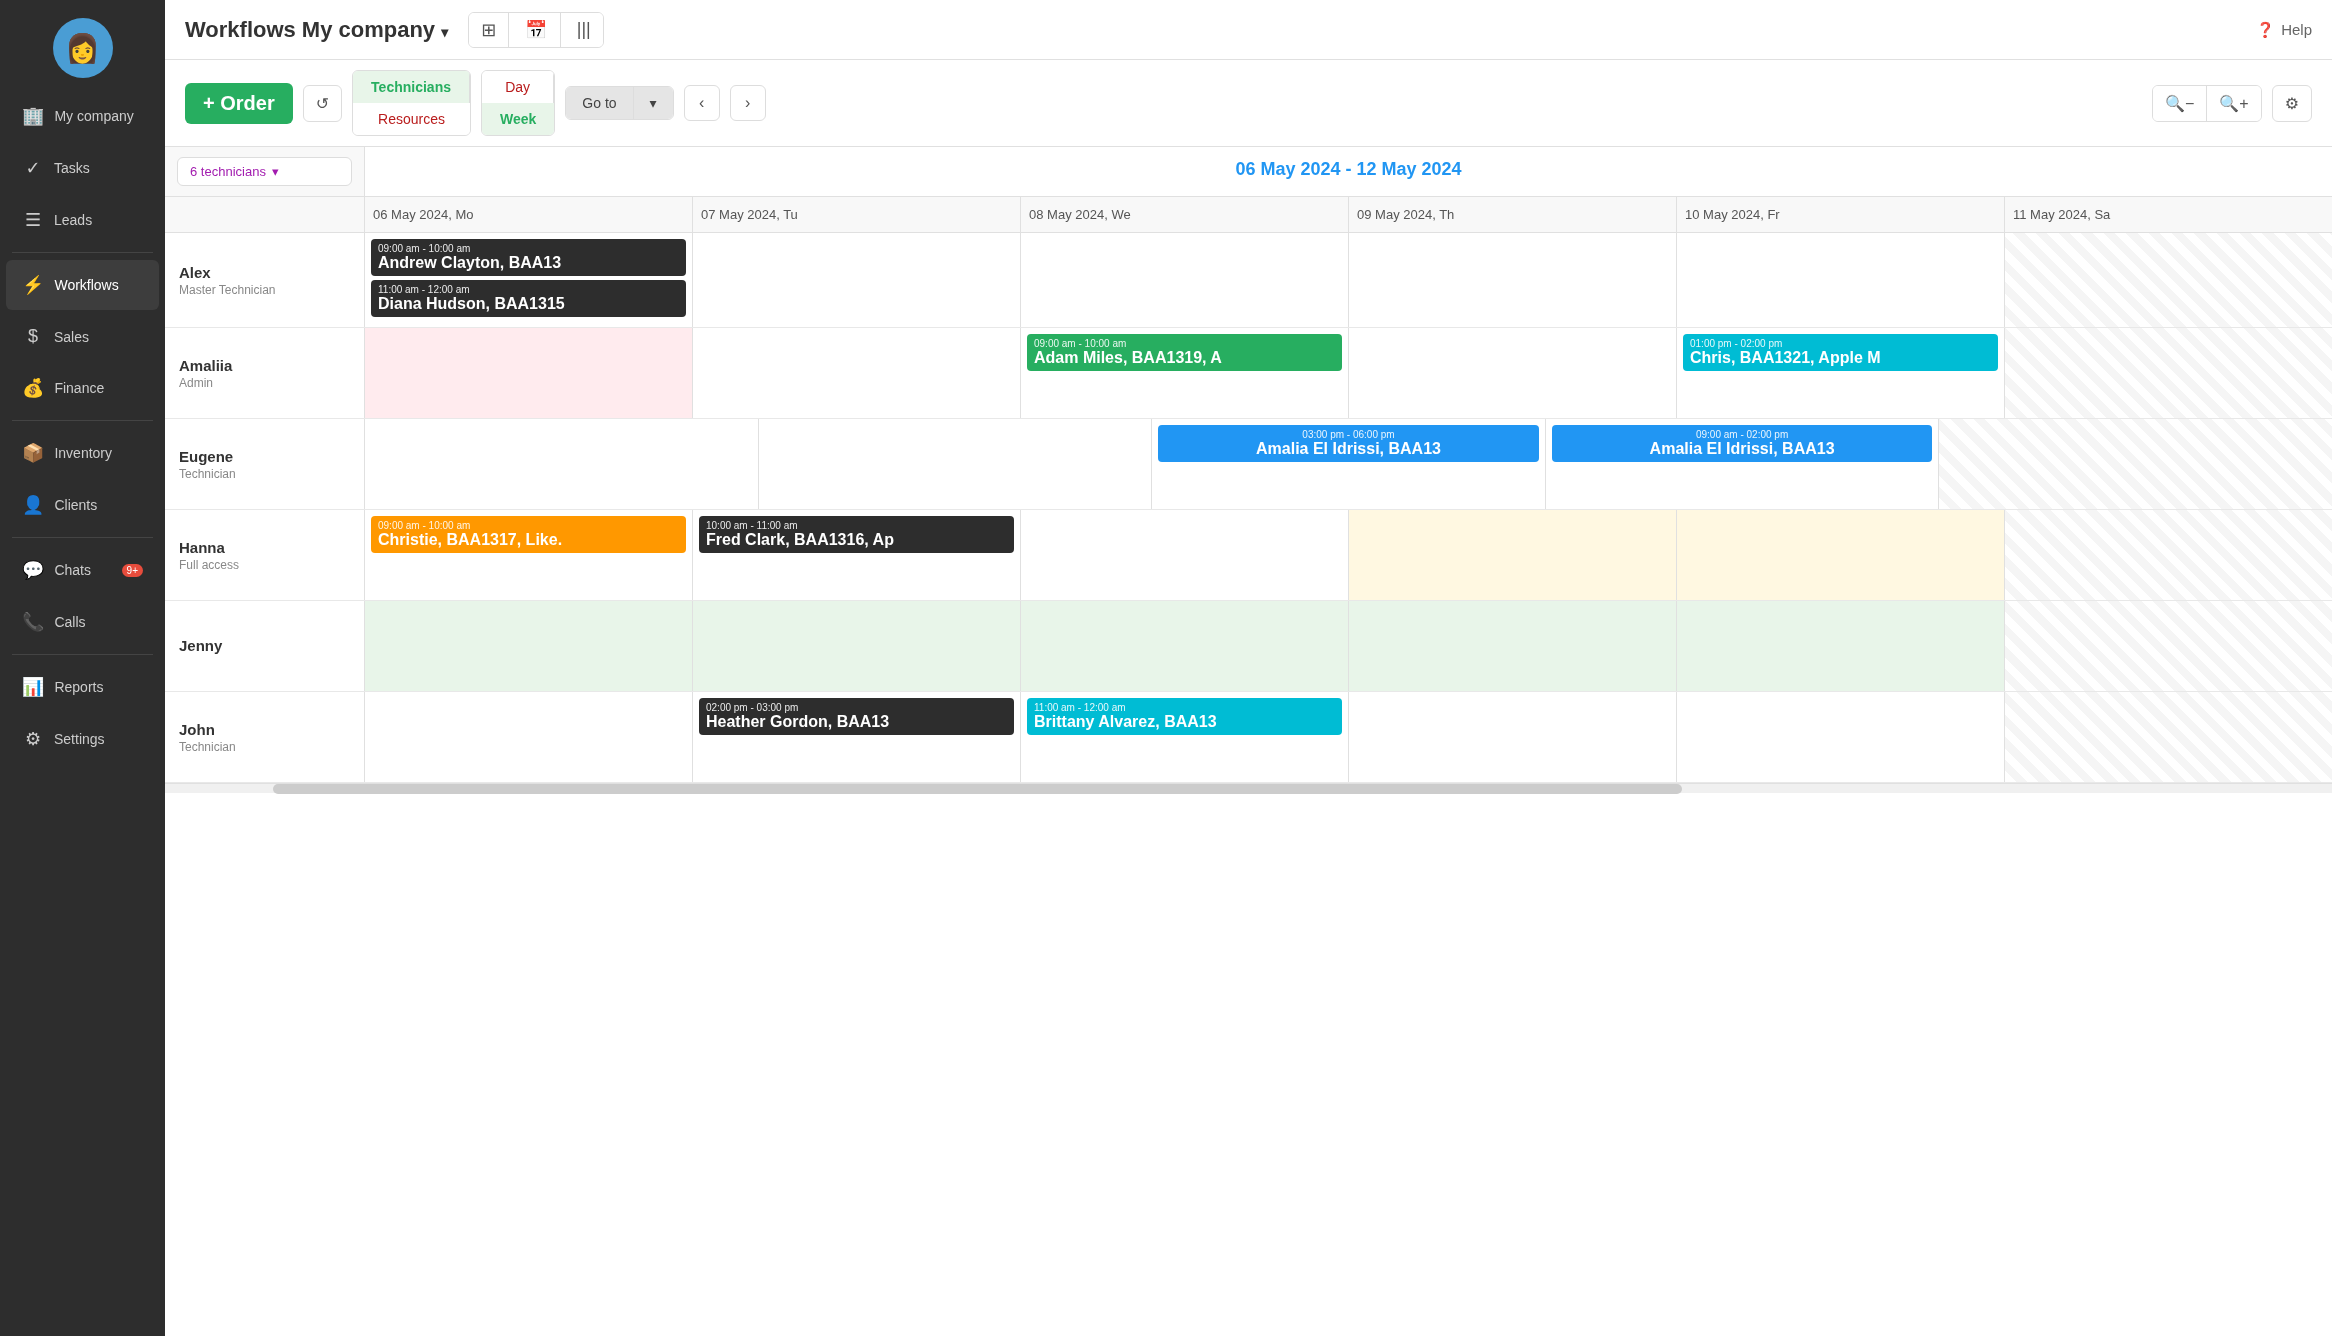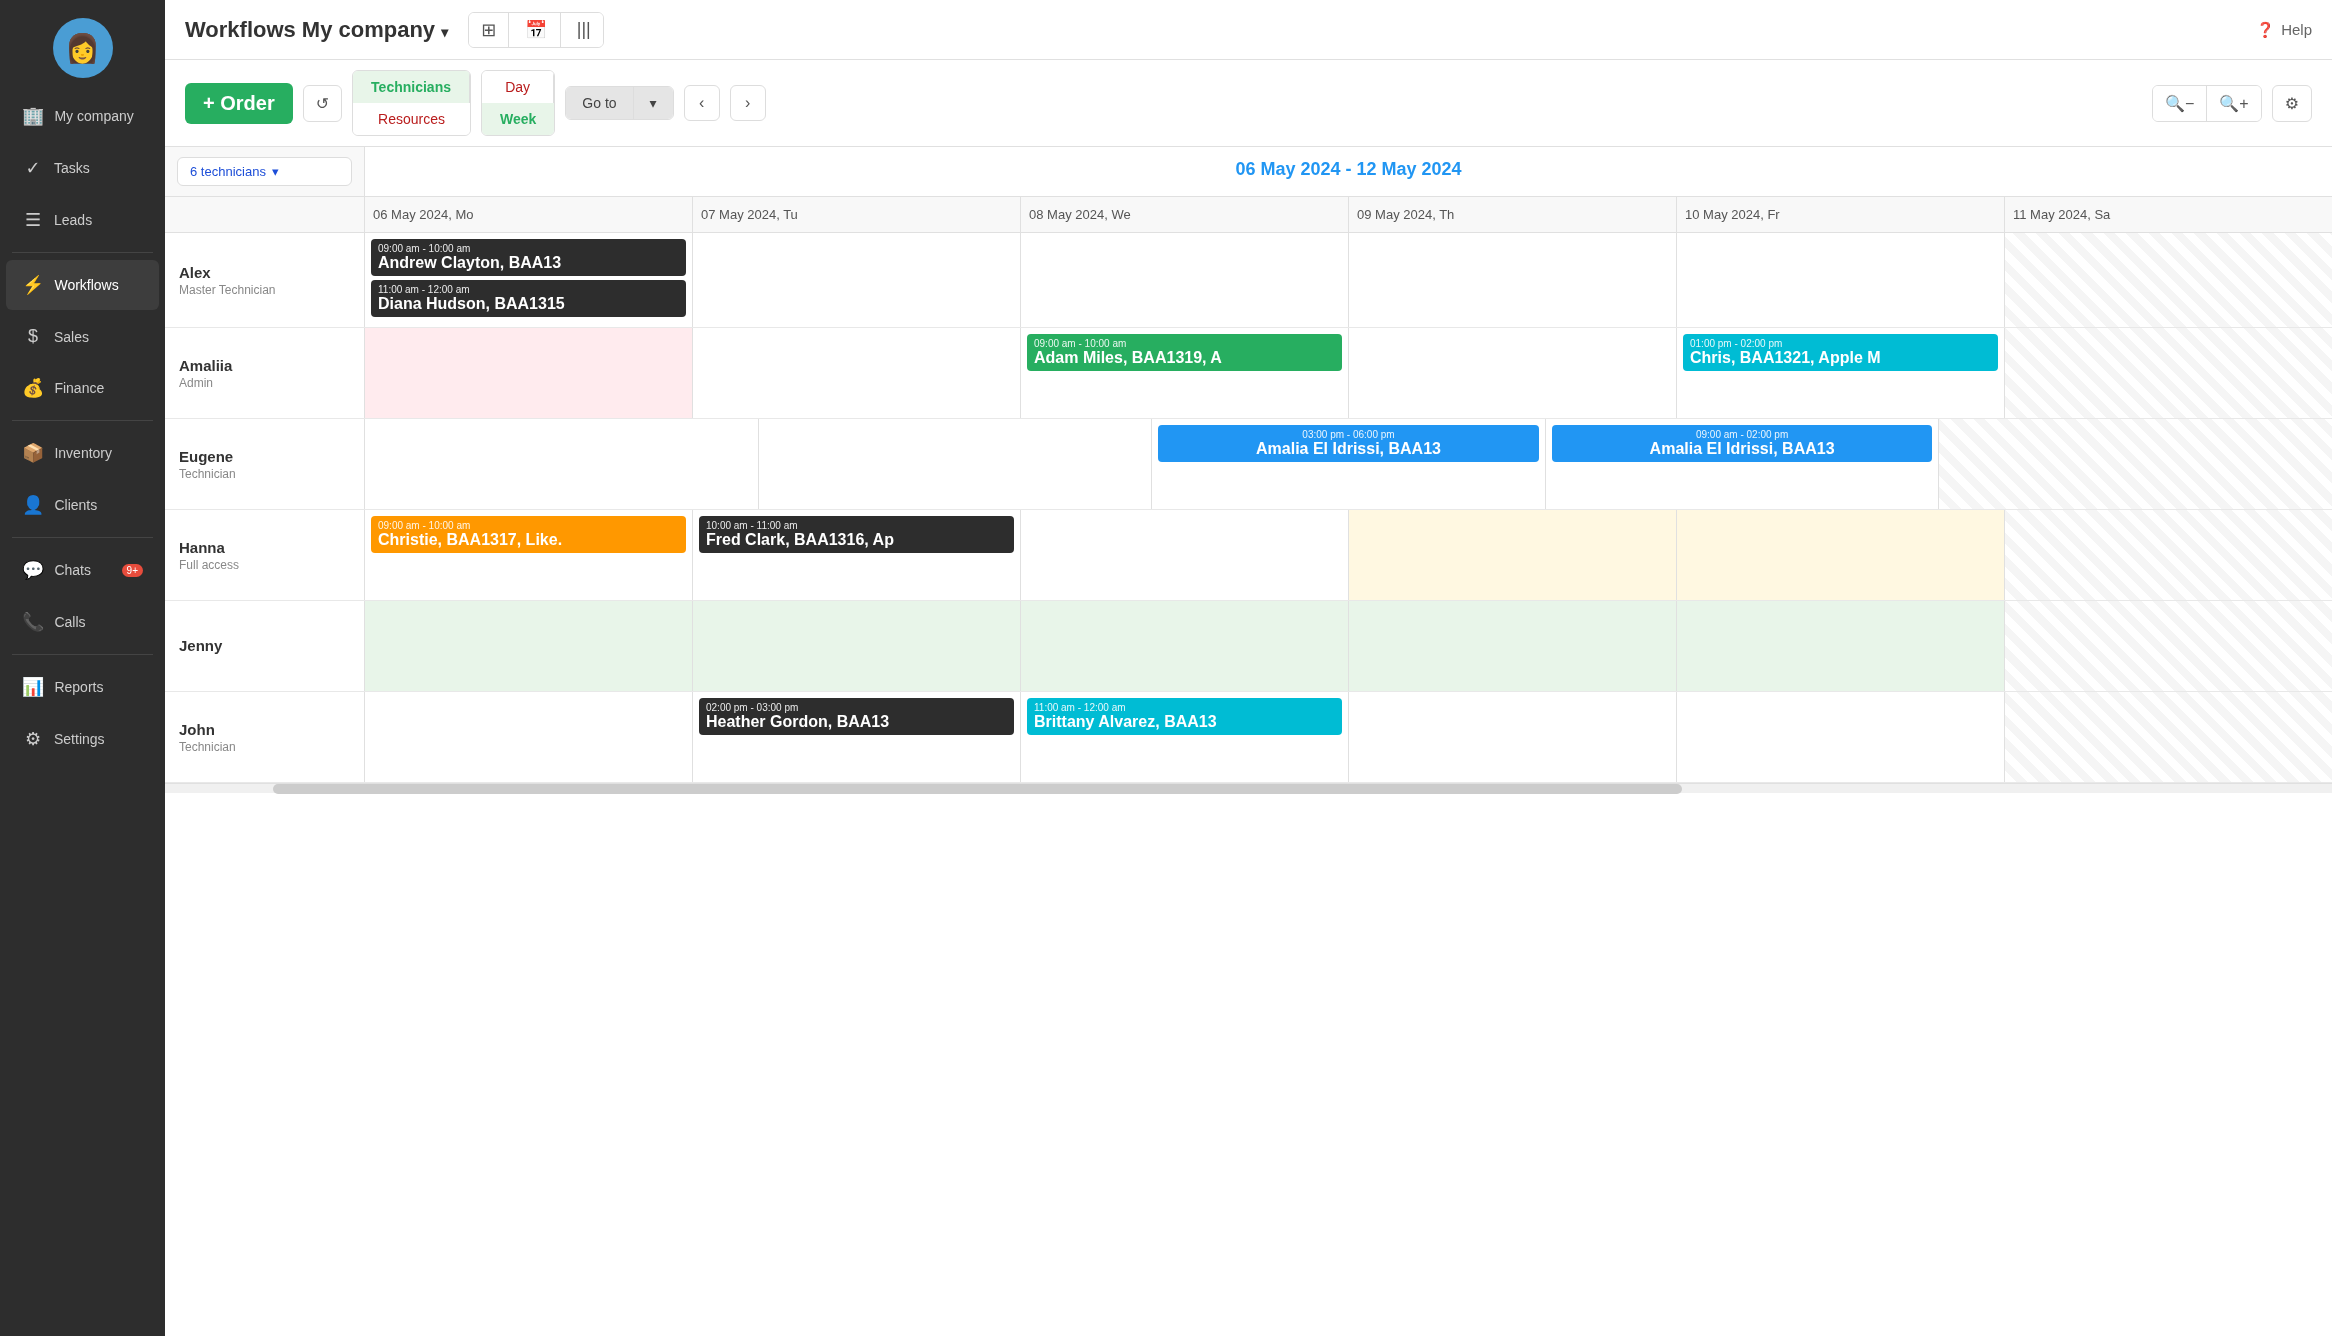--- a/index.html
+++ b/index.html
@@ -225,21 +225,21 @@
     .tech-filter-btn {
       display: flex;
       align-items: center;
       gap: 6px;
       border: 1px solid #ddd;
       border-radius: 6px;
       padding: 6px 12px;
       background: #fff;
       cursor: pointer;
       font-size: 13px;
-      color: #1d4ed8;
+      color: #a21caf;
     }
     .calendar-dates-header {
       display: flex;
       flex: 1;
     }
     .date-header-cell {
       flex: 1;
       min-width: 160px;
       padding: 10px 8px;
       font-size: 13px;

